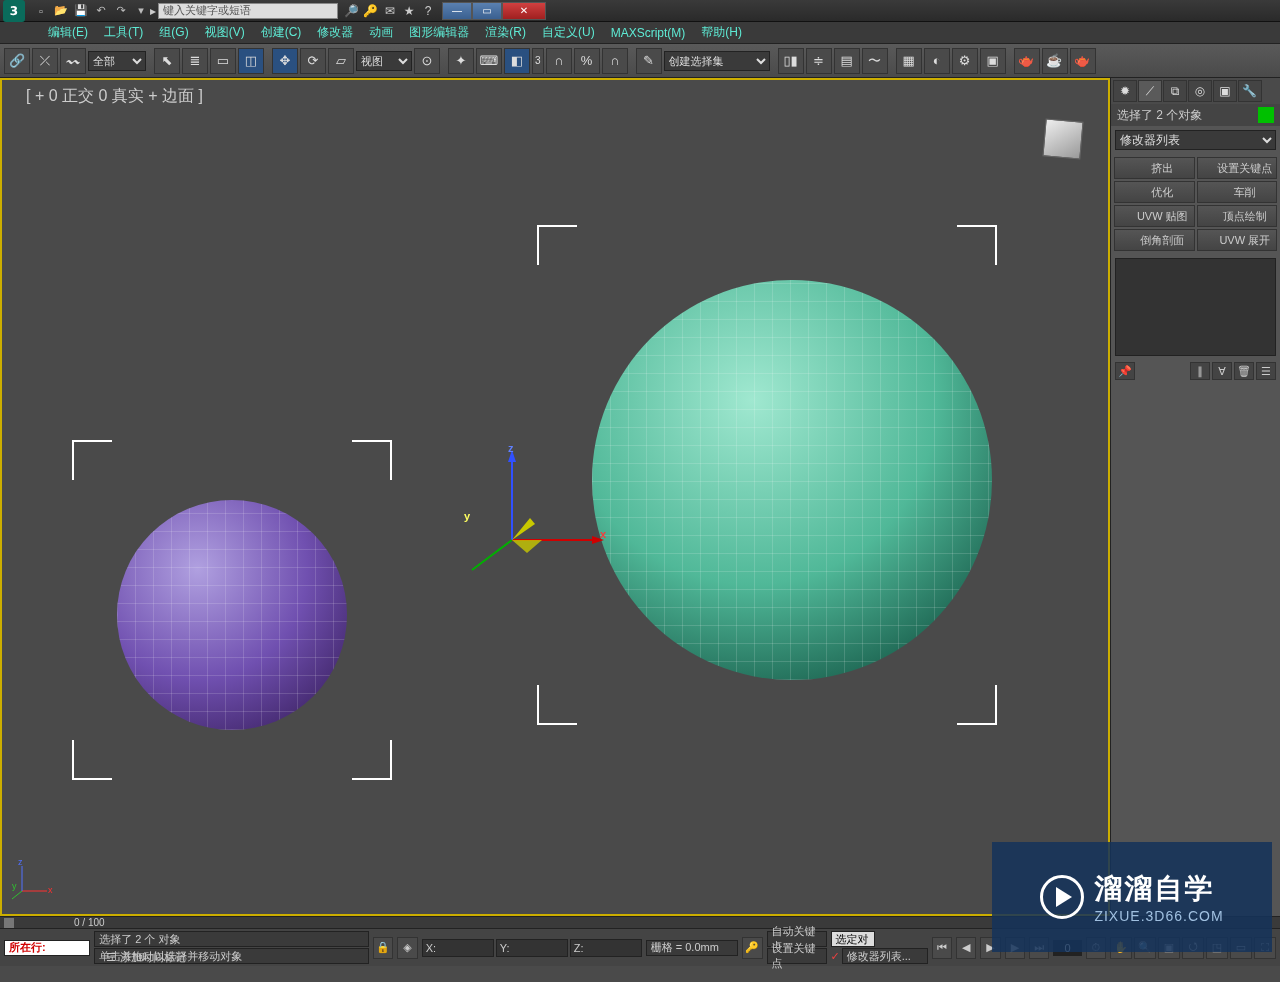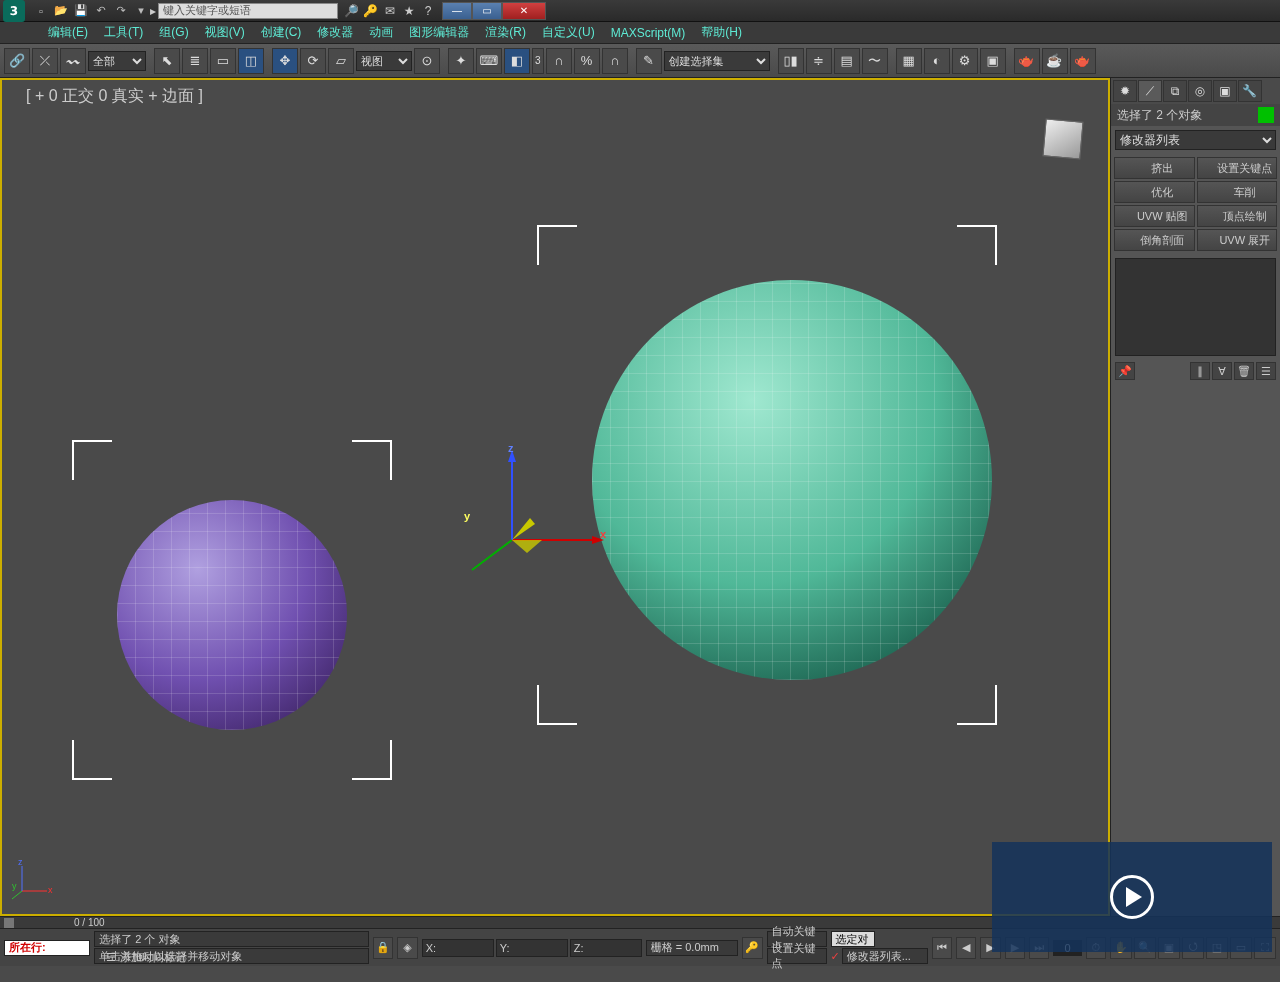--- a/index.html
+++ b/index.html
@@ -339,13 +339,17 @@
     </div>
     <div style="position:absolute;left:106px;bottom:0;display:flex;align-items:center;gap:4px;height:18px">
       <span>☰</span>
       <span>添加时间标记</span>
     </div>
   </div>
 </div>
 
 <div class="watermark">
   <div class="play"></div>
+  <div class="txt">
+    <div class="big">溜溜自学</div>
+    <div class="small">ZIXUE.3D66.COM</div>
+  </div>
 </div>
 
 </body></html>

